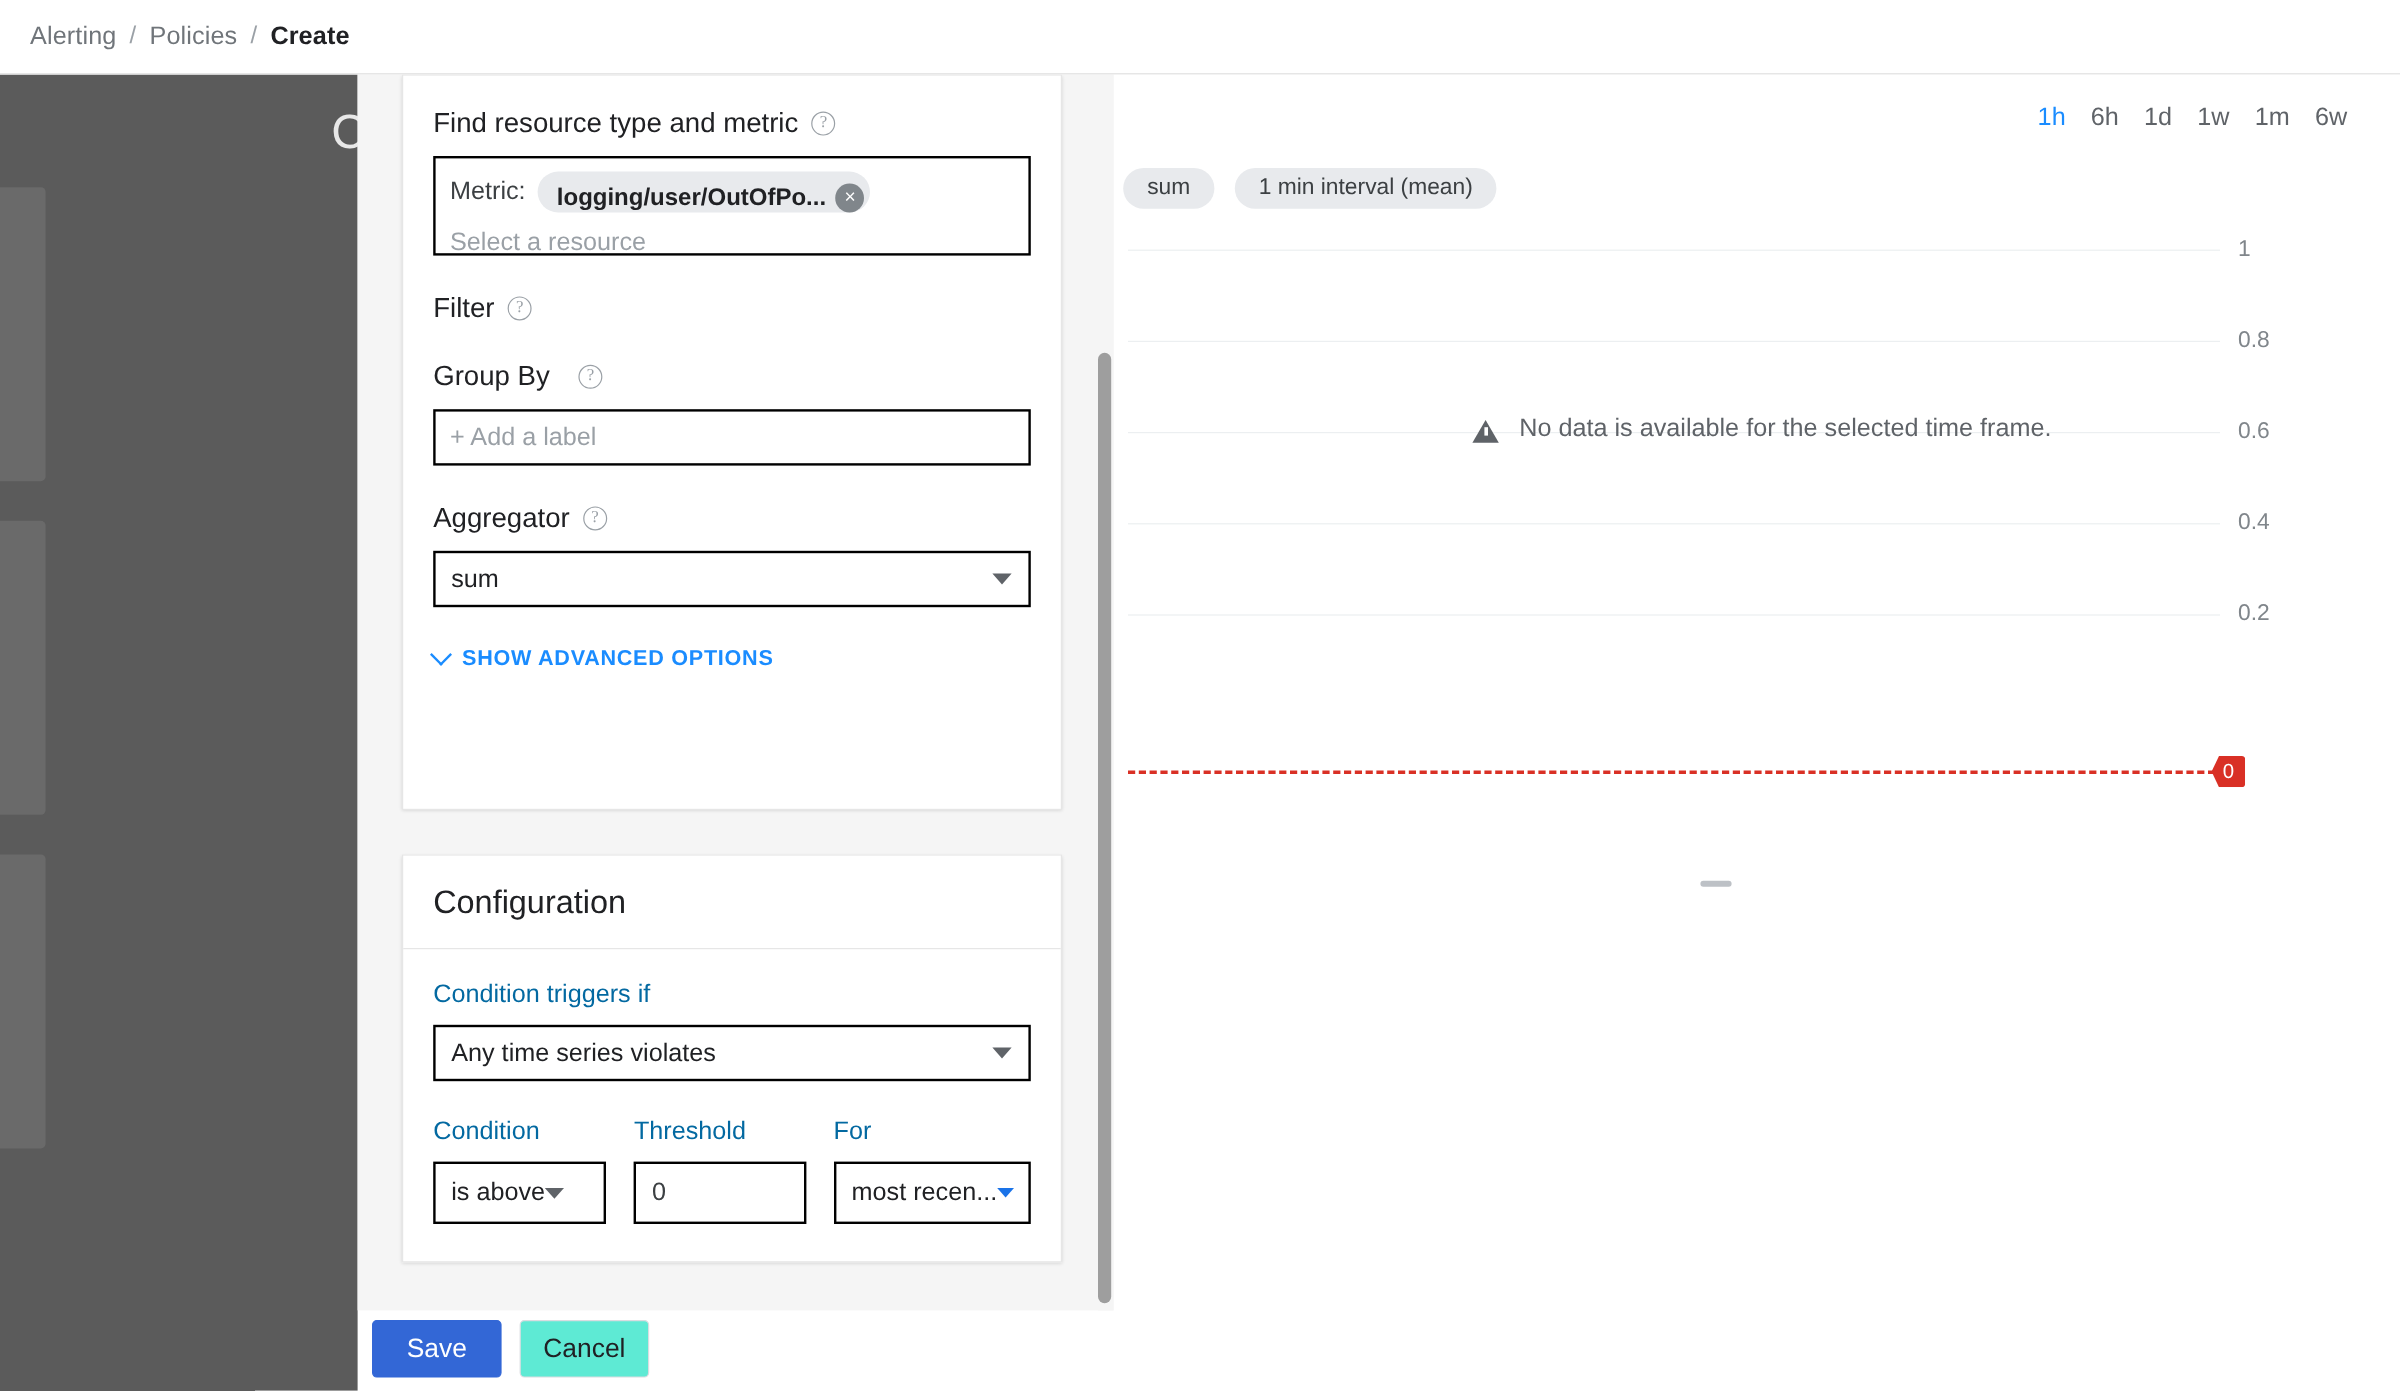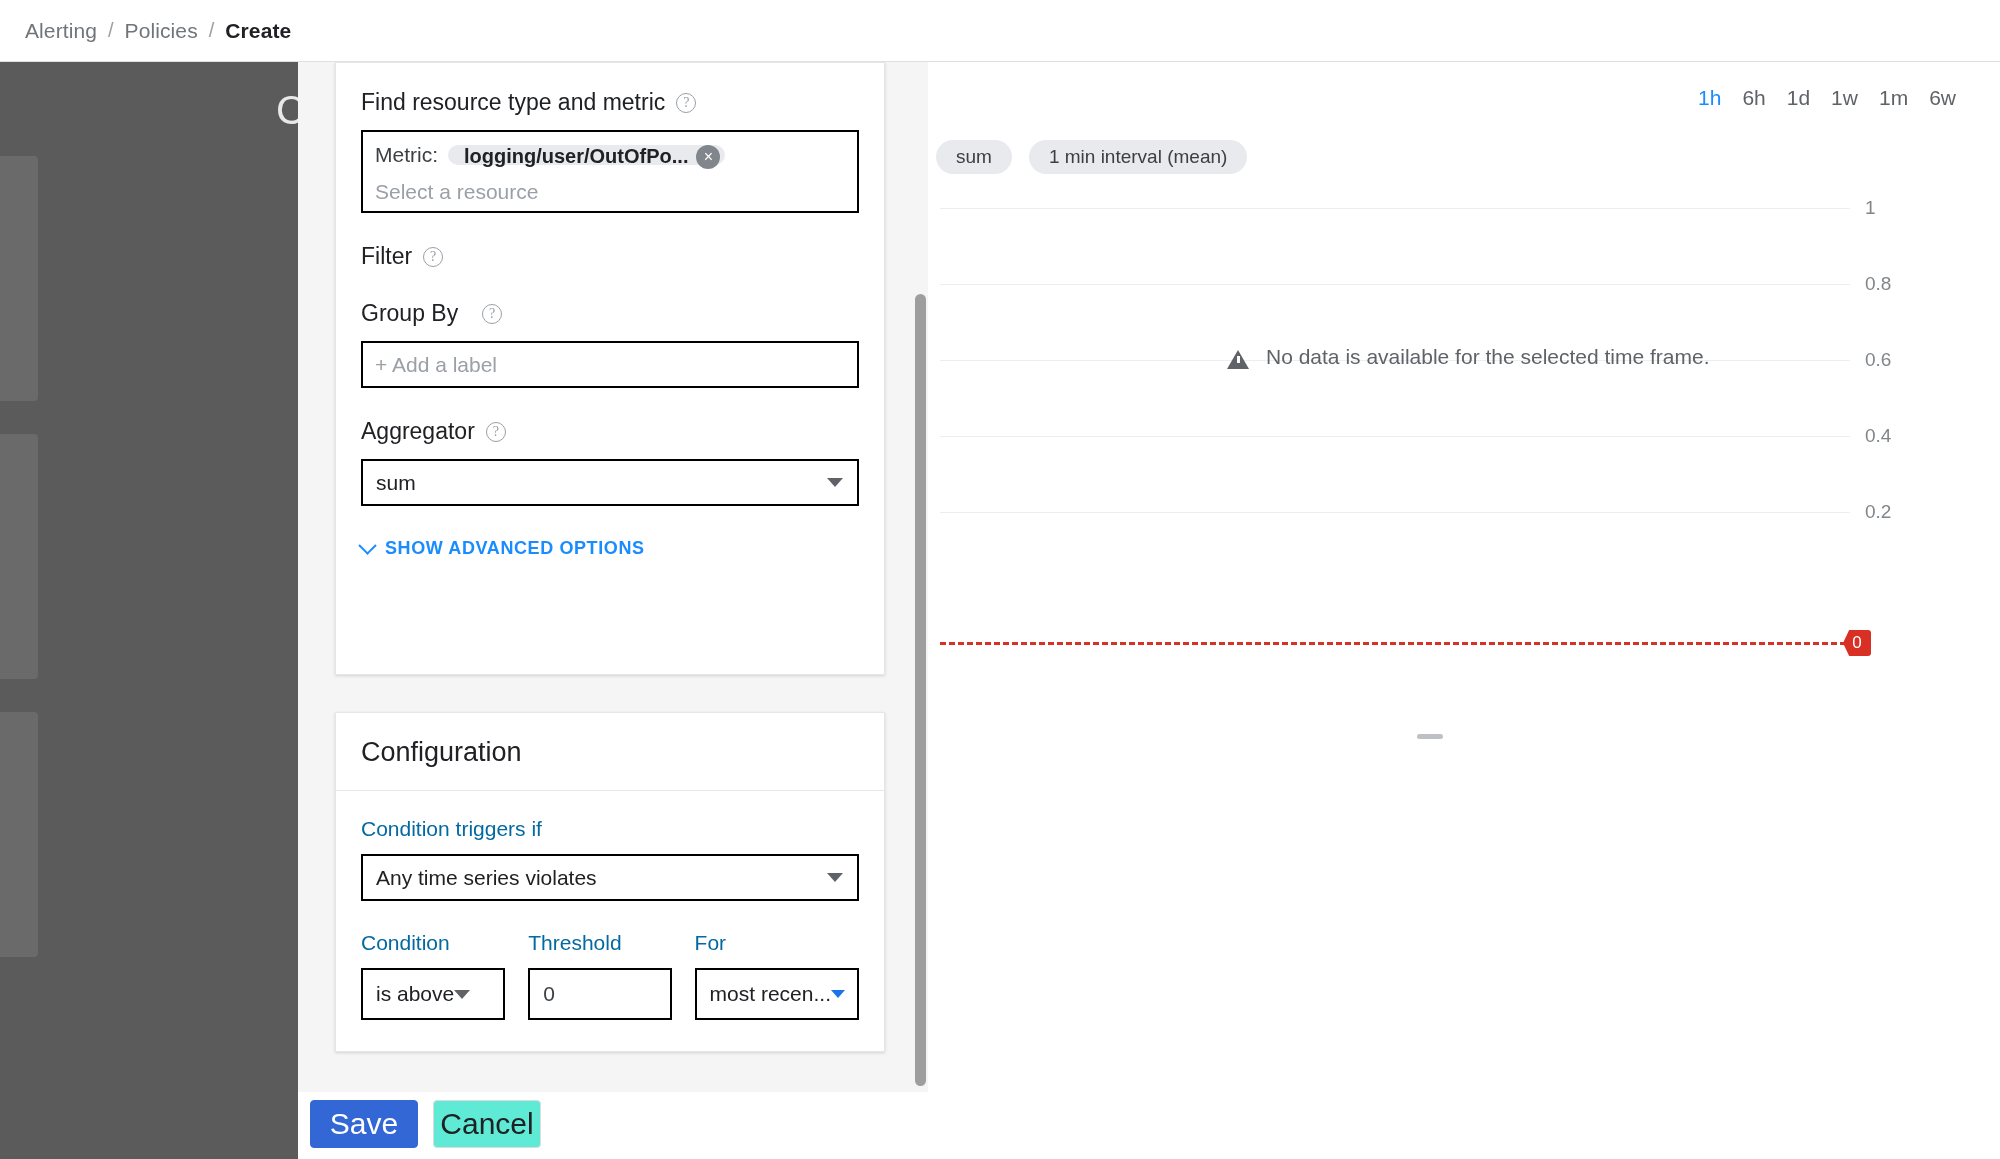--- a/index.html
+++ b/index.html
@@ -267,23 +267,23 @@
     border: 2px solid #000000;
     background: #ffffff;
     box-sizing: border-box;
   }
   .metric-box { height: 83px; padding: 11px 12px 0 12px; }
   .metric-row { display: flex; align-items: center; gap: 10px; }
   .metric-word { font-size: 21px; color: #3c4043; }
   .metric-chip {
     background: #e8eaed;
     border-radius: 17px;
-    height: 20px;
-    display: flex;
-    align-items: flex-start;
+    height: 34px;
+    display: flex;
+    align-items: flex-end;
     gap: 8px;
     padding: 0 5px 0 16px;
     max-width: 290px;
   }
   .metric-chip-text {
     font-size: 20px;
     color: #202124;
     font-weight: bold;
     white-space: nowrap;
     overflow: hidden;
@@ -398,21 +398,21 @@
     gap: 15px;
     align-items: center;
     z-index: 30;
   }
   .btn {
     height: 48px;
     border-radius: 4px;
     display: flex;
     align-items: center;
     justify-content: center;
-    font-size: 30px;
+    font-size: 22px;
     cursor: pointer;
     box-sizing: border-box;
   }
   .btn-primary {
     background: #3367d6;
     color: #ffffff;
     width: 108px;
     border: 1px solid #3367d6;
   }
   .btn-secondary {

